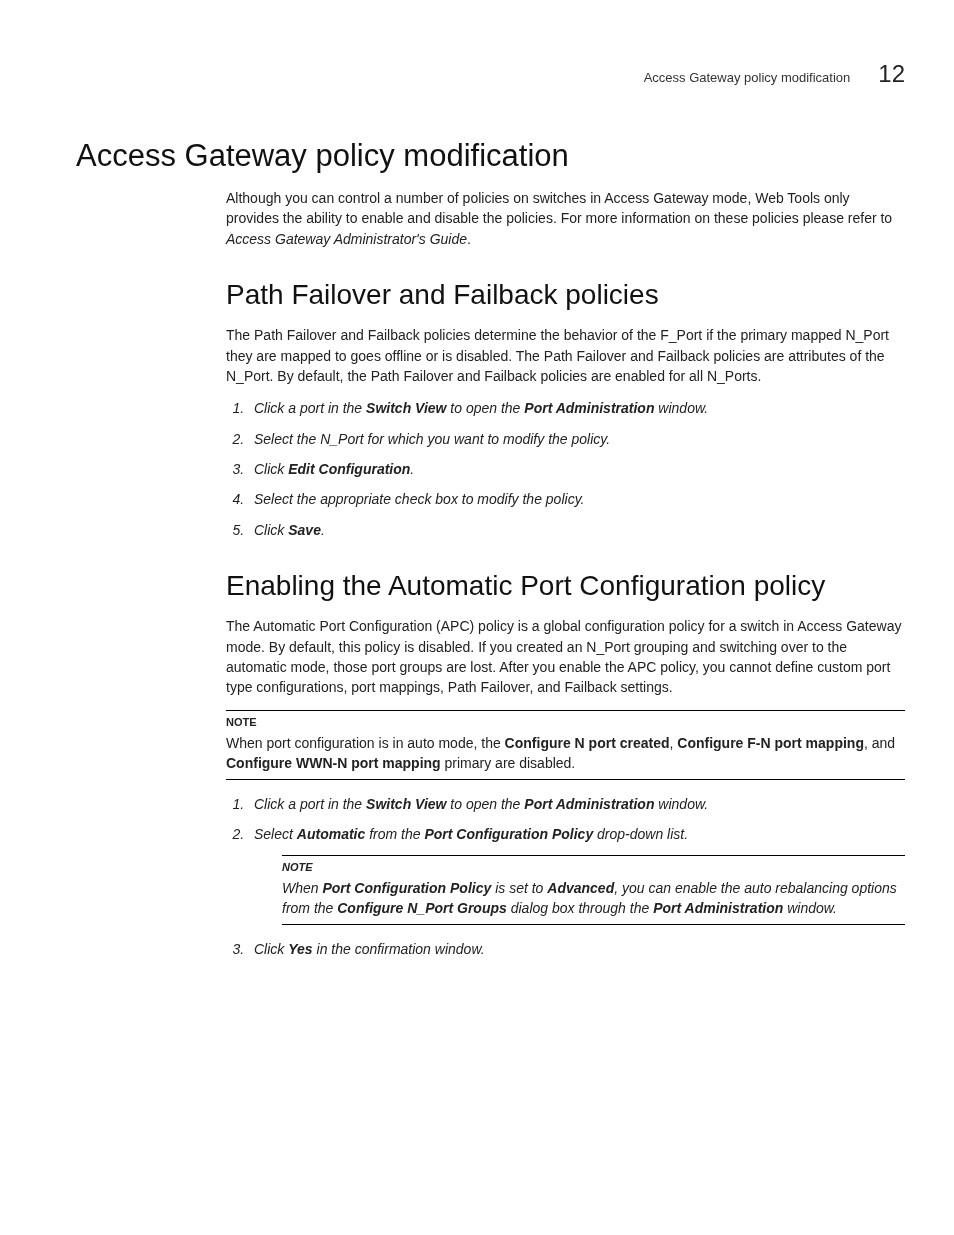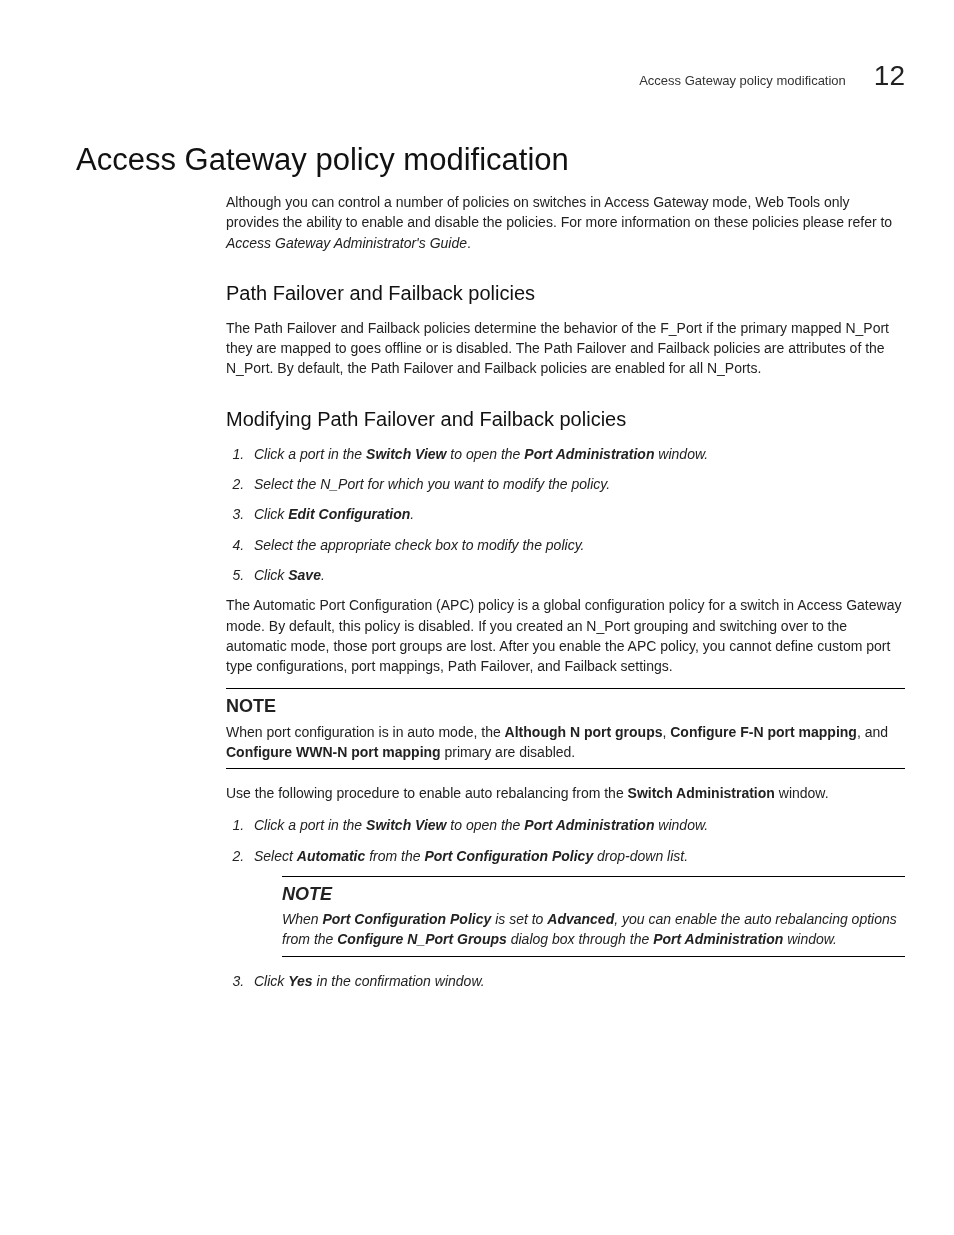--- a/index.html
+++ b/index.html
@@ -21,37 +21,37 @@
     text-align: right;
     font-size: 13px;
     color: #333;
     margin-bottom: 50px;
     display: flex;
     justify-content: flex-end;
     align-items: baseline;
     gap: 28px;
   }
   .running-header .num {
-    font-size: 28px;
+    font-size: 24px;
     font-weight: 400;
     font-family: "Arial Narrow", Arial, sans-serif;
     color: #222;
   }
   h1 {
     font-family: "Arial Narrow", Arial, sans-serif;
     font-weight: 400;
     font-size: 31px;
     margin: 0 0 14px 0;
     color: #111;
     letter-spacing: 0px;
   }
   h2 {
     font-family: "Arial Narrow", Arial, sans-serif;
     font-weight: 400;
-    font-size: 20px;
+    font-size: 28px;
     margin: 26px 0 10px 0;
     color: #111;
   }
   .body {
     margin-left: 150px;
     line-height: 1.45;
     color: #222;
   }
   .body p { margin: 4px 0 12px 0; }
   .italic { font-style: italic; }
@@ -66,21 +66,21 @@
   }
   .bold { font-weight: 700; }
   .note-box {
     border-top: 1px solid #000;
     border-bottom: 1px solid #000;
     padding: 4px 0 6px 0;
     margin: 10px 0 14px 0;
   }
   .note-box .note-label {
     font-weight: 700;
-    font-size: 18px;
+    font-size: 11px;
     display: block;
     margin-bottom: 2px;
     font-family: "Arial Narrow", Arial, sans-serif;
   }
   .inner-note {
     margin-left: 28px;
   }
 </style>
 </head>
 <body>
@@ -96,45 +96,42 @@
 
   <div class="body">
 
     <p>
       <span>Although you can control a number of policies on switches in Access Gateway mode, Web Tools only provides the ability to enable and disable the policies. For more information on these policies please refer to </span><span class="italic">Access Gateway Administrator's Guide</span><span>.</span>
     </p>
 
     <h2>Path Failover and Failback policies</h2>
     <p>The Path Failover and Failback policies determine the behavior of the F_Port if the primary mapped N_Port they are mapped to goes offline or is disabled. The Path Failover and Failback policies are attributes of the N_Port. By default, the Path Failover and Failback policies are enabled for all N_Ports.</p>
 
-    <h2>Modifying Path Failover and Failback policies</h2>
     <ol>
       <li>
         <span>Click a port in the </span><span class="bold">Switch View</span><span> to open the </span><span class="bold">Port Administration</span><span> window.</span>
       </li>
       <li>Select the N_Port for which you want to modify the policy.</li>
       <li>
         <span>Click </span><span class="bold">Edit Configuration</span><span>.</span>
       </li>
       <li>Select the appropriate check box to modify the policy.</li>
       <li>
         <span>Click </span><span class="bold">Save</span><span>.</span>
       </li>
     </ol>
 
+    <h2>Enabling the Automatic Port Configuration policy</h2>
     <p>The Automatic Port Configuration (APC) policy is a global configuration policy for a switch in Access Gateway mode. By default, this policy is disabled. If you created an N_Port grouping and switching over to the automatic mode, those port groups are lost. After you enable the APC policy, you cannot define custom port type configurations, port mappings, Path Failover, and Failback settings.</p>
 
     <div class="note-box">
       <span class="note-label">NOTE</span>
-      <span>When port configuration is in auto mode, the </span><span class="bold">Although N port groups</span><span>, </span><span class="bold">Configure F-N port mapping</span><span>, and </span><span class="bold">Configure WWN-N port mapping</span><span> primary are disabled.</span>
+      <span>When port configuration is in auto mode, the </span><span class="bold">Configure N port created</span><span>, </span><span class="bold">Configure F-N port mapping</span><span>, and </span><span class="bold">Configure WWN-N port mapping</span><span> primary are disabled.</span>
     </div>
 
-    <p>
-      <span>Use the following procedure to enable auto rebalancing from the </span><span class="bold">Switch Administration</span><span> window.</span>
-    </p>
 
     <ol>
       <li>
         <span>Click a port in the </span><span class="bold">Switch View</span><span> to open the </span><span class="bold">Port Administration</span><span> window.</span>
       </li>
       <li>
         <span>Select </span><span class="bold">Automatic</span><span> from the </span><span class="bold">Port Configuration Policy</span><span> drop-down list.</span>
 
         <div class="note-box inner-note">
           <span class="note-label">NOTE</span>

